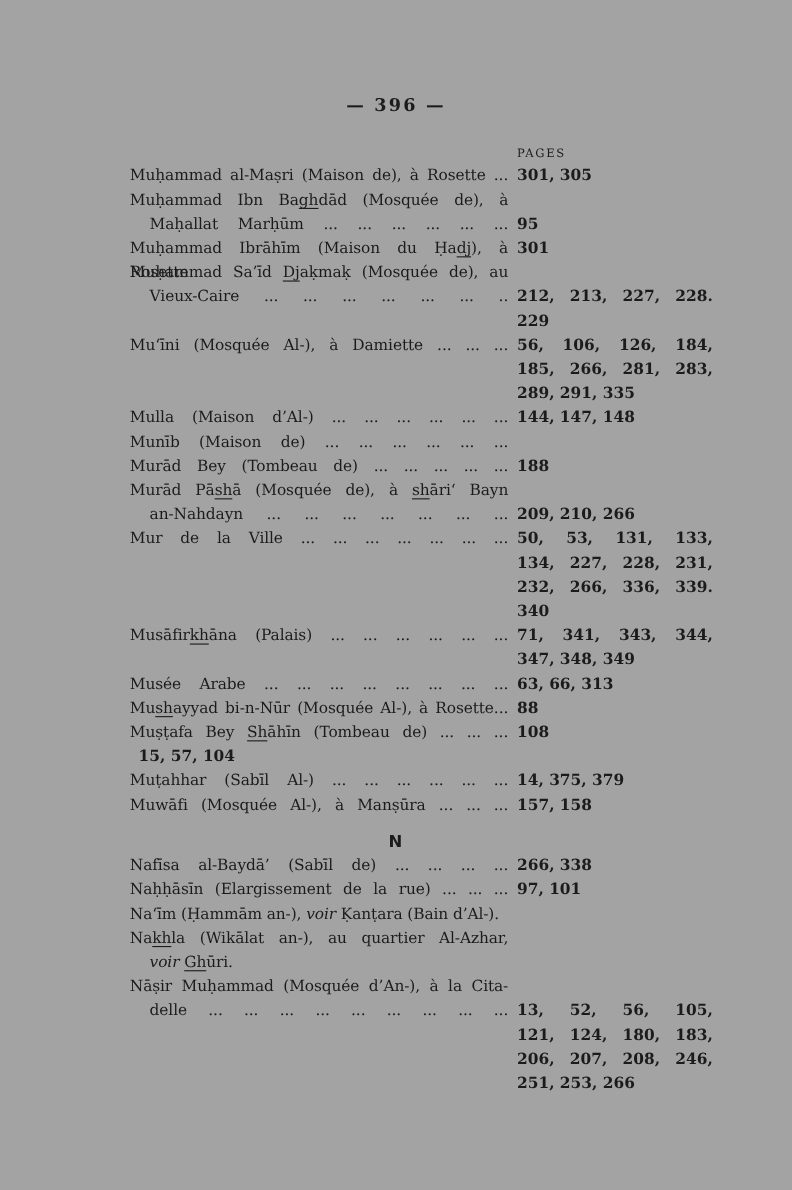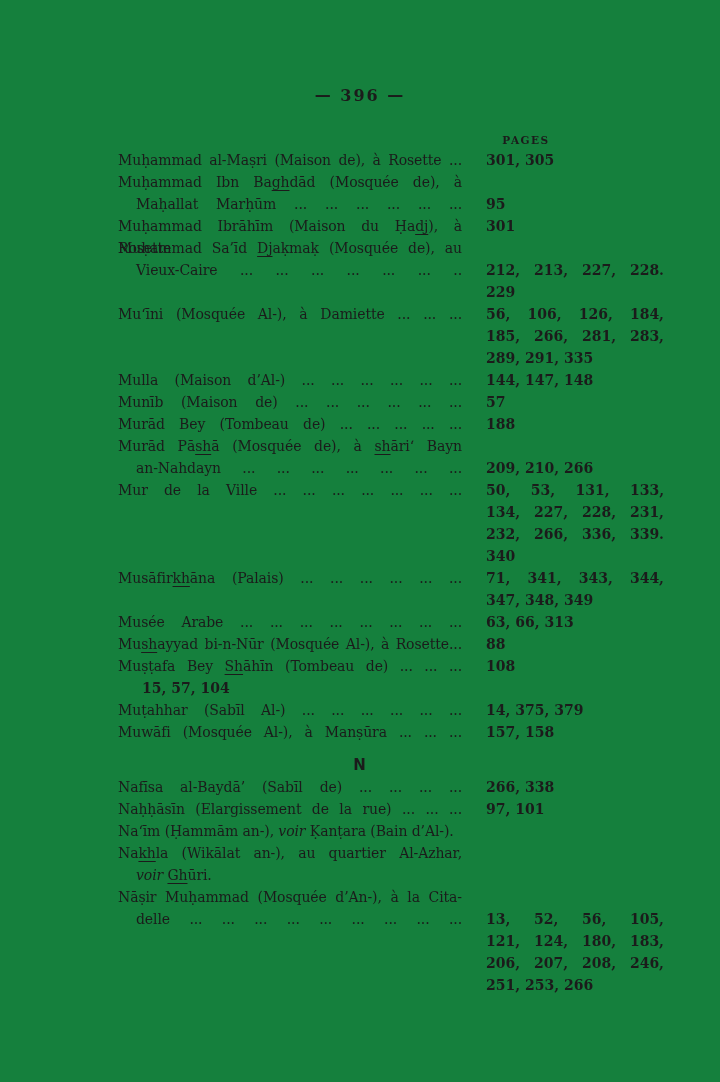--- a/index.html
+++ b/index.html
@@ -1,49 +1,48 @@
 <!DOCTYPE html>
 <html><head>
 <meta charset="utf-8">
 <style>
   html,body{margin:0;padding:0;background:#ffffff;}
   .sheet{
     position:relative;
     width:720px;height:1082px;
-    background:#15803d;
+    background:#a3a3a3;
     color:#1b1b1b;
     font-family:"DejaVu Serif", serif;
     overflow:hidden;
   }
   .page-header{
     position:absolute;top:86px;left:0;width:720px;
     text-align:center;
     font-size:16px;font-weight:bold;letter-spacing:2px;
   }
   .pages-label{
     position:absolute;top:134px;left:470px;width:112px;
-    text-align:center;
-    font-size:10.5px;font-weight:bold;letter-spacing:1.5px;
+    font-size:10.5px;font-weight:normal;letter-spacing:1.5px;
   }
   .index-body{
     position:absolute;left:118px;top:149px;width:540px;
   }
   .row{
     display:flex;align-items:baseline;
     height:22px;line-height:22px;
     font-size:14px;letter-spacing:-0.1px;
   }
   .entry{
     width:344px;flex:none;box-sizing:border-box;
     white-space:nowrap;overflow:visible;
   }
   .entry.jl{white-space:normal;text-align:justify;text-align-last:justify;}
   .entry.ind1{padding-left:18px;}
   .pagenums{
-    width:178px;flex:none;margin-left:24px;
+    width:178px;flex:none;margin-left:8px;
     font-weight:bold;letter-spacing:0;
   }
   .pagenums.pj{text-align:justify;text-align-last:justify;}
   .section-heading{
     width:484px;height:22px;line-height:22px;margin-top:11px;
     text-align:center;
     font-family:"DejaVu Sans", sans-serif;
     font-weight:bold;font-size:15px;letter-spacing:1px;
   }
   .tu{text-decoration:underline;text-decoration-thickness:1px;text-underline-offset:2.5px;}
@@ -106,21 +105,20 @@
     <div class="pagenums">289, 291, 335</div>
   </div>
 
   <div class="row">
     <div class="entry jl">Mulla (Maison d’Al-) ... ... ... ... ... ...</div>
     <div class="pagenums">144, 147, 148</div>
   </div>
 
   <div class="row">
     <div class="entry jl">Munīb (Maison de) ... ... ... ... ... ...</div>
-    <div class="pagenums">57</div>
   </div>
 
   <div class="row">
     <div class="entry jl">Murād Bey (Tombeau de) ... ... ... ... ...</div>
     <div class="pagenums">188</div>
   </div>
 
   <div class="row">
     <div class="entry jl">Murād Pā<span class="tu">sh</span>ā (Mosquée de), à <span class="tu">sh</span>āri‘ Bayn</div>
     <div class="pagenums"></div>

